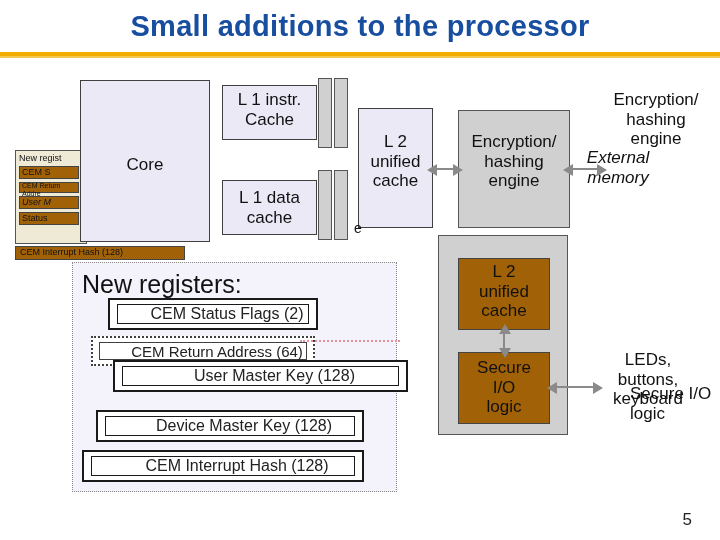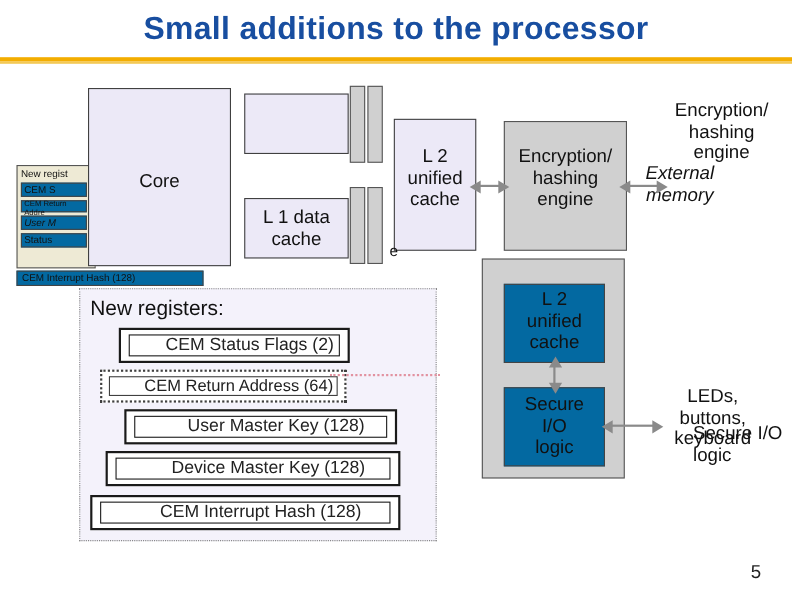--- a/index.html
+++ b/index.html
@@ -46,21 +46,21 @@
   }
 
   
   .lav {
     background: #ece9f7;
     border: 1px solid #404040;
   }
 
   
   .grey { background: rgba(170,170,170,.55); border: 1px solid #555; }
-  .white { background: #0369a1; border: 1px solid #444; }
+  .white { background: #a16207; border: 1px solid #444; }
 
   .label {
     position: absolute;
     font-size: 17px;
     line-height: 1.15;
     color: #111;
     text-align: center;
   }
   .label.sm { font-size: 14px; }
   .label.xxs{ font-size: 9px;  }
@@ -171,20 +171,22 @@
 
   <div class="box lav" style="left:80px; top:80px; width:130px; height:162px;"></div>
   <div class="label" style="left:100px; top:155px; width:90px;">Core</div>
 
   <div class="box grey" style="left:318px; top:78px; width:14px; height:70px;"></div>
   <div class="box grey" style="left:334px; top:78px; width:14px; height:70px;"></div>
   <div class="box grey" style="left:318px; top:170px; width:14px; height:70px;"></div>
   <div class="box grey" style="left:334px; top:170px; width:14px; height:70px;"></div>
 
   <div class="box lav" style="left:222px; top:85px; width:95px; height:55px;"></div>
+  <div class="label" style="left:222px; top:90px; width:95px; white-space:pre-line;">L 1 instr.
+Cache</div>
 
   <div class="box lav" style="left:222px; top:180px; width:95px; height:55px;"></div>
   <div class="label" style="left:222px; top:188px; width:95px; white-space:pre-line;">L 1 data
 cache</div>
 
   <div class="box lav" style="left:358px; top:108px; width:75px; height:120px;"></div>
   <div class="label" style="left:358px; top:132px; width:75px; white-space:pre-line;">L 2
 unified
 cache</div>
   <div class="label sm" style="left:350px; top:220px; width:16px;">e</div>
@@ -219,33 +221,33 @@
 buttons,
 keyboard</div>
 
   <div class="label" style="left:630px; top:384px; width:100px; white-space:pre-line; text-align:left;">Secure I/O
 logic</div>
 
   <div class="arrow-h" style="left:556px; top:386px; width:38px;"></div>
   <div class="arrow-v" style="left:503px; top:333px; height:16px;"></div>
 
   <div class="box panel" style="left:72px; top:262px; width:325px; height:230px;"></div>
-  <div class="label" style="left:82px; top:270px; font-size:19px; text-align:left;">New registers:</div>
+  <div class="label" style="left:82px; top:270px; font-size:25px; text-align:left;">New registers:</div>
 
   <div class="box reg-outer" style="left:108px; top:298px; width:210px; height:32px;">
     <div class="reg-inner"></div>
     <div class="reg-label">CEM Status Flags (2)</div>
   </div>
 
   <div class="box" style="left:91px; top:336px; width:224px; height:30px; border:2px dotted #404040; background:#fff;">
     <div style="position:absolute; left:6px; right:6px; top:4px; bottom:4px; border:1px solid #404040;"></div>
     <div class="reg-label" style="font-size:15px;">CEM Return Address (64)</div>
   </div>
 
-  <div class="box reg-outer" style="left:113px; top:372px; width:248px; height:32px;padding-left:43px;">
+  <div class="box reg-outer" style="left:113px; top:360px; width:295px; height:32px;padding-left:43px;">
     <div class="reg-inner"></div>
     <div class="reg-label">User Master Key (128)</div>
   </div>
 
   <div class="box reg-outer" style="left:96px; top:410px; width:268px; height:32px;">
     <div class="reg-inner"></div>
     <div class="reg-label">Device Master Key (128)</div>
   </div>
 
   <div class="box reg-outer" style="left:82px; top:450px; width:282px; height:32px;">

